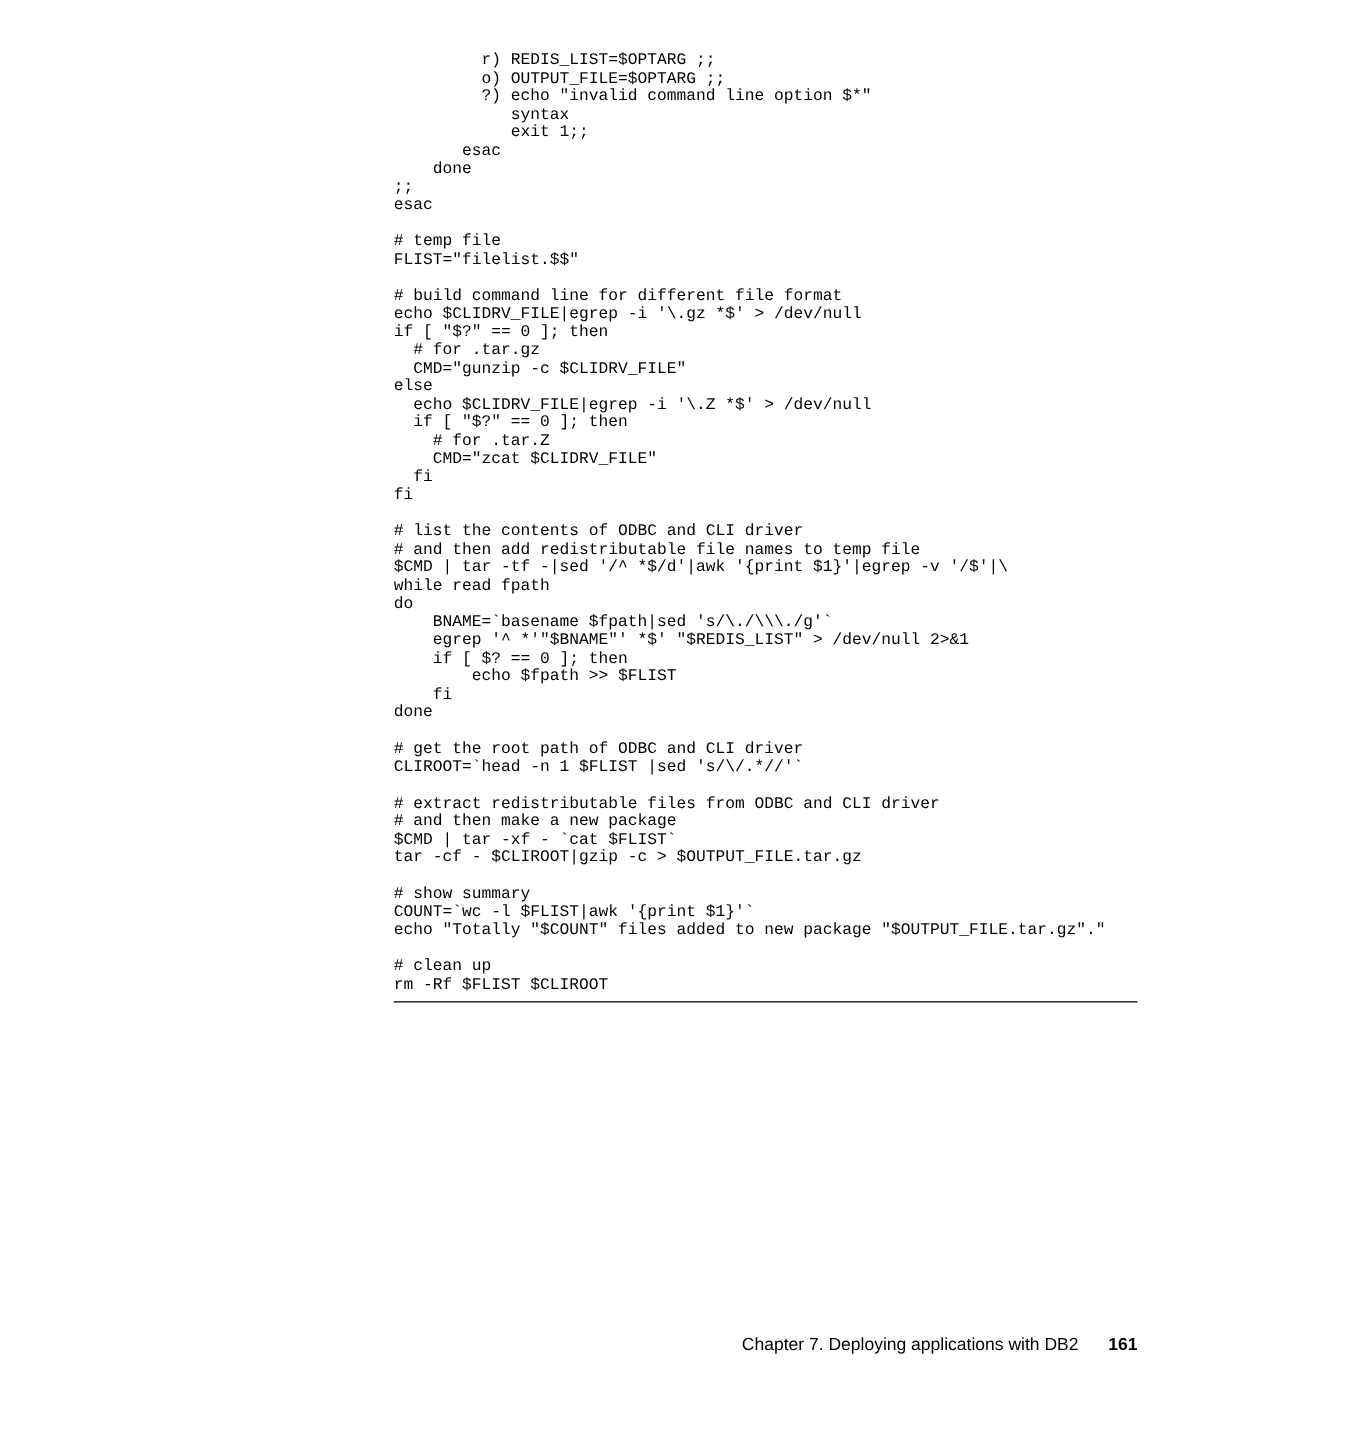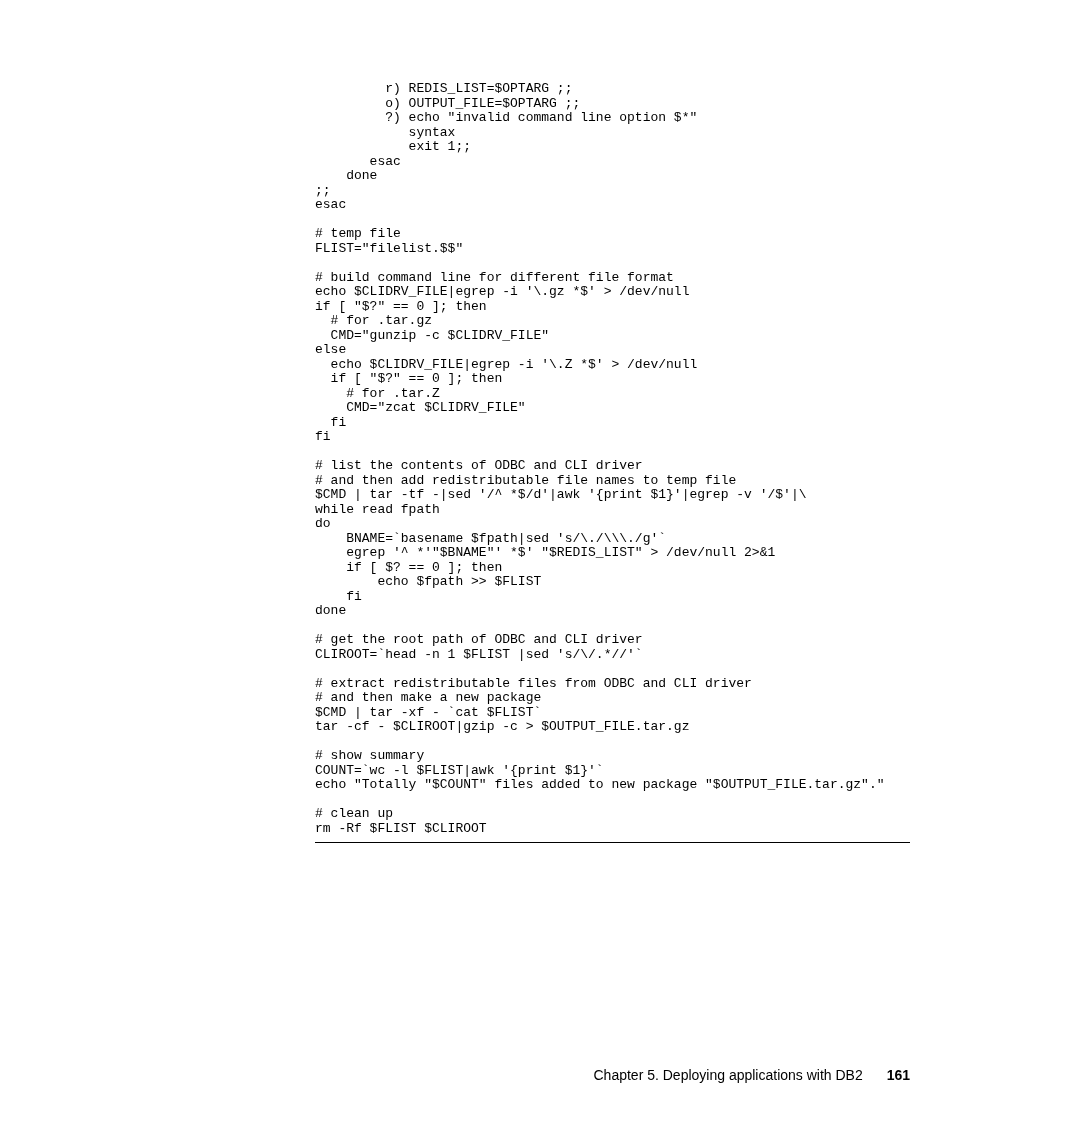--- a/index.html
+++ b/index.html
@@ -8,21 +8,21 @@
       box-sizing: border-box;
     }
     body {
       background: #ffffff;
       width: 1080px;
       height: 1143px;
       font-family: Arial, Helvetica, sans-serif;
       position: relative;
     }
     .page {
-      padding: 82px 170px 0 315px;
+      padding: 41px 170px 0 315px;
     }
     .code-block {
       font-family: "Courier New", Courier, monospace;
       font-size: 13px;
       line-height: 14.5px;
       white-space: pre;
       color: #000;
       border-bottom: 1px solid #000;
       padding-bottom: 6px;
     }
@@ -94,15 +94,15 @@
 
 # show summary
 COUNT=`wc -l $FLIST|awk '{print $1}'`
 echo "Totally "$COUNT" files added to new package "$OUTPUT_FILE.tar.gz"."
 
 # clean up
 rm -Rf $FLIST $CLIROOT</div>
 </div>
 
 <div class="footer">
-  <span class="chapter-title">Chapter 5. Deploying applications with DB2</span>
+  <span class="chapter-title">Chapter 7. Deploying applications with DB2</span>
   <span class="page-number">161</span>
 </div>
 
 </body></html>

